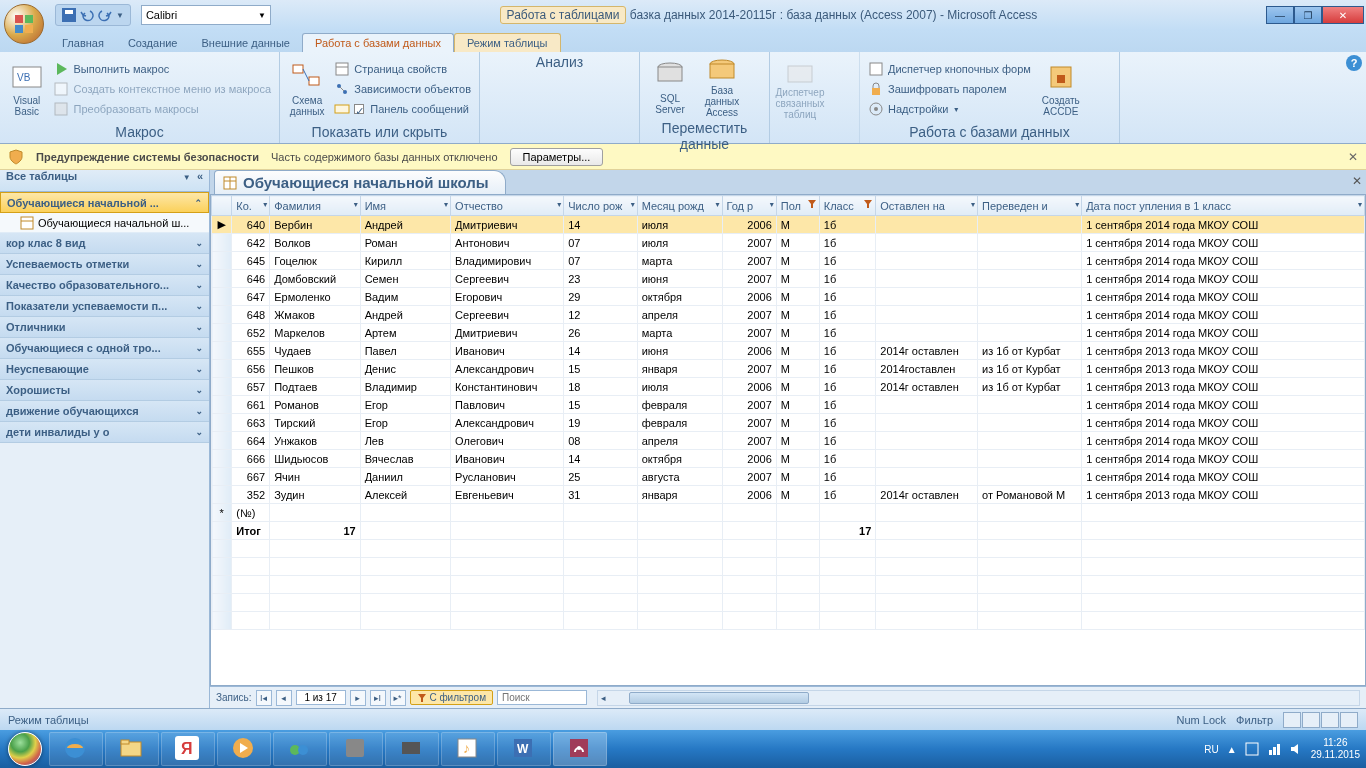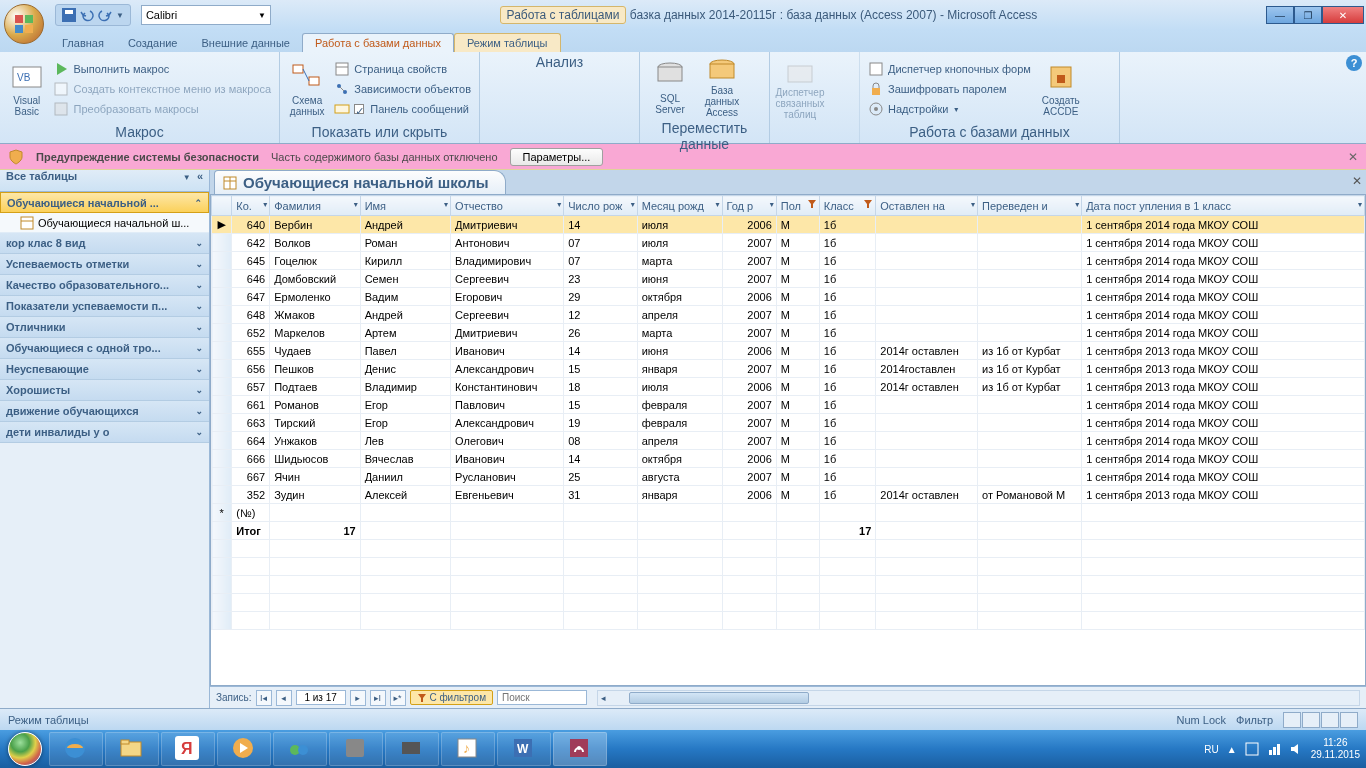--- a/index.html
+++ b/index.html
@@ -20,21 +20,21 @@
 .tab.ctx{background:#f8e9c6;border:1px solid #d4b66c;border-bottom:none;border-radius:3px 3px 0 0}
 .ribbon{height:92px;background:linear-gradient(#eaf3fb,#d3e5f6);border-bottom:1px solid #8fabc9;display:flex}
 .rgroup{border-right:1px solid #b3cce3;padding:2px 6px;display:flex;flex-direction:column;justify-content:space-between;position:relative}
 .rgroup-label{font-size:14px;color:#3c5f84;text-align:center;padding-bottom:1px}
 .rbody{flex:1;display:flex;align-items:center;gap:4px}
 .bigbtn{display:flex;flex-direction:column;align-items:center;justify-content:center;width:48px;height:66px;padding:2px;text-align:center;font-size:10px;color:#3c5f84;line-height:1.1}
 .bigbtn .ico{width:32px;height:32px;margin-bottom:2px}
 .smallbtns{display:flex;flex-direction:column;gap:2px}
 .smallbtn{display:flex;align-items:center;gap:4px;font-size:11px;color:#3c5f84;padding:1px 2px;white-space:nowrap}
 .smallbtn .ico{width:16px;height:16px}
-.secbar{height:26px;background:#f9a8d4;border-bottom:1px solid #e0d29a;display:flex;align-items:center;padding:0 8px;gap:12px;color:#4a4a4a}
+.secbar{height:26px;background:#fef9c3;border-bottom:1px solid #e0d29a;display:flex;align-items:center;padding:0 8px;gap:12px;color:#4a4a4a}
 .secbar .shield{width:16px;height:16px}
 .secbar button{background:linear-gradient(#fdfdfd,#e9e9e9);border:1px solid #a0a0a0;border-radius:3px;padding:2px 12px;font-size:11px}
 .secbar .close-x{margin-left:auto;color:#666;cursor:pointer;font-size:12px}
 .main{display:flex;height:538px}
 .navpane{width:210px;background:#e6eff8;border-right:1px solid #9bb8d7;display:flex;flex-direction:column}
 .nav-hdr{height:22px;background:linear-gradient(#e0ecf7,#cde2f4);border-bottom:1px solid #9bb8d7;display:flex;align-items:flex-start;padding:0 6px;color:#3c5f84;font-weight:bold;justify-content:space-between}
 .nav-grp{height:21px;background:linear-gradient(#d6e6f5,#c5dbf0);border-bottom:1px solid #b3cce3;display:flex;align-items:center;padding:0 6px;color:#3c5f84;font-weight:bold;justify-content:space-between;font-size:11px}
 .nav-grp.sel{background:linear-gradient(#fde7a8,#fbd15b);border:1px solid #d4a017}
 .nav-item{height:20px;display:flex;align-items:center;padding-left:20px;gap:4px;background:#f5f9fc;border-bottom:1px solid #e0ecf7}
 .docpane{flex:1;background:#c2d6ea;display:flex;flex-direction:column;position:relative}

